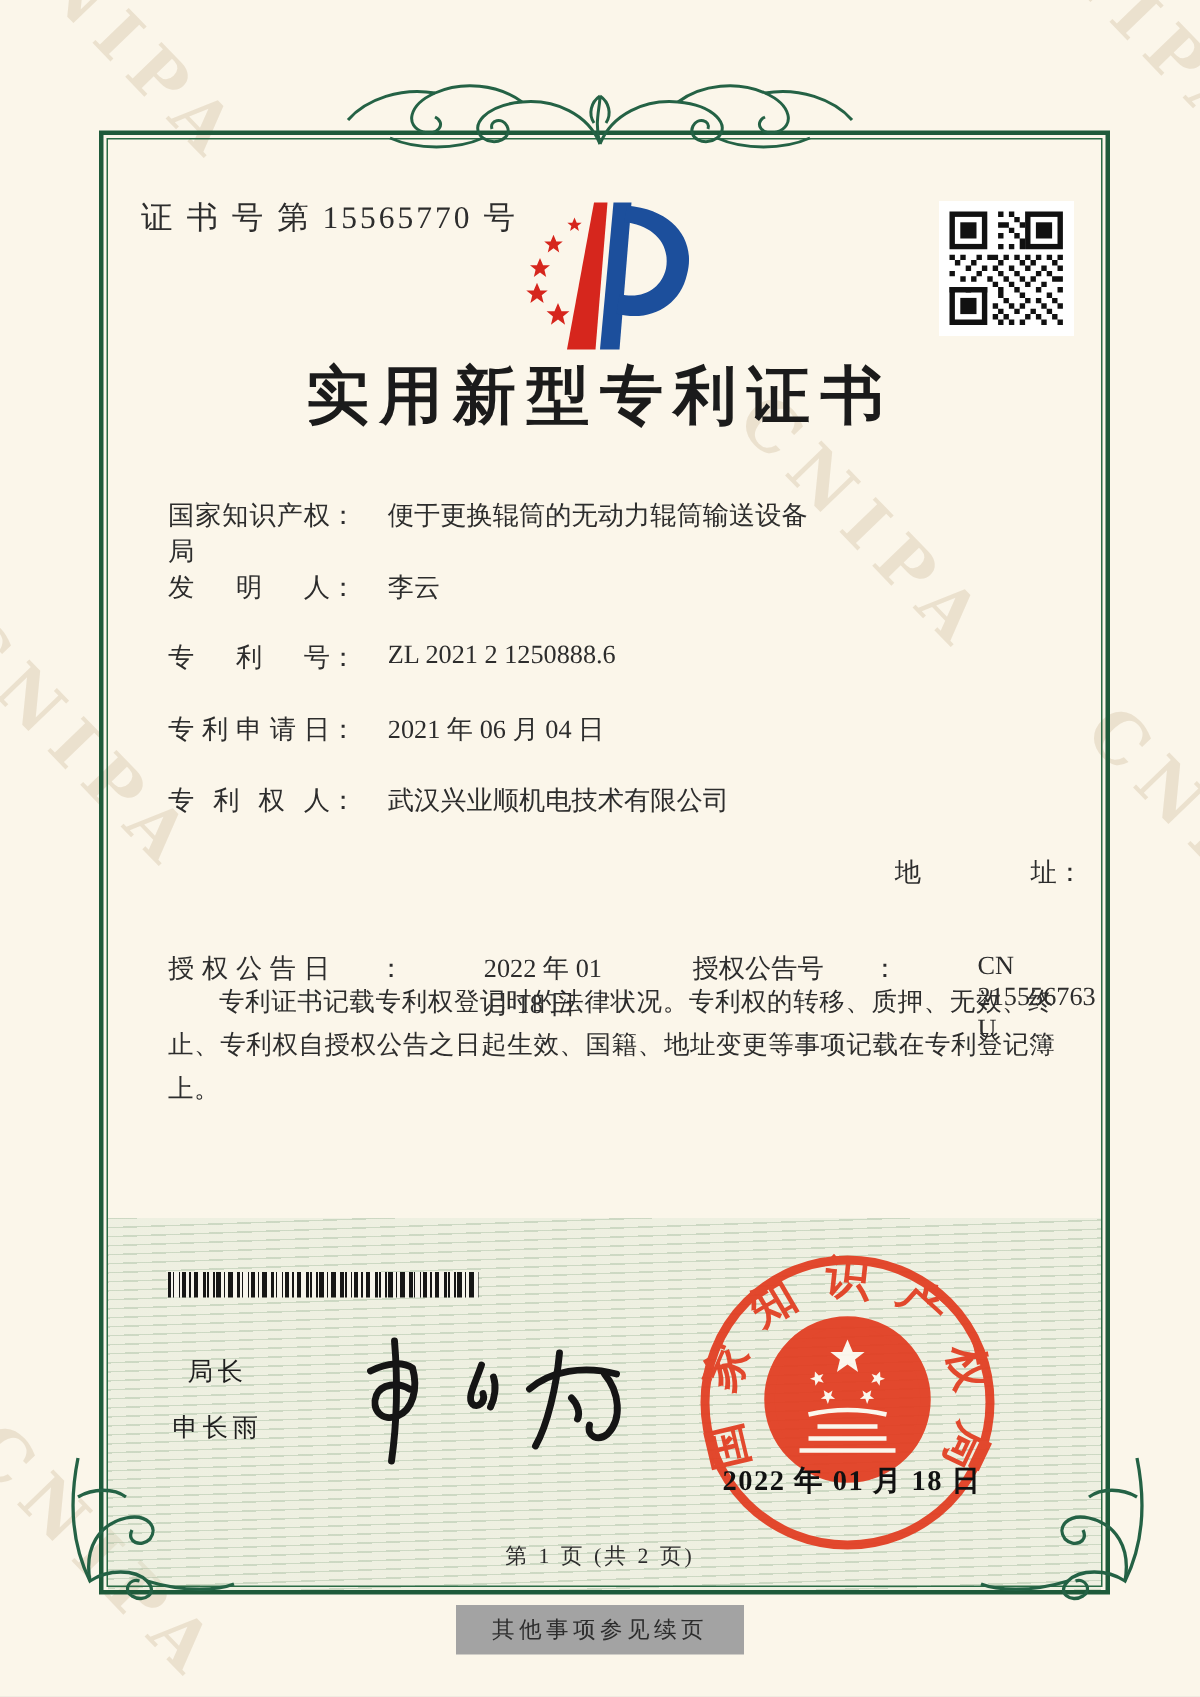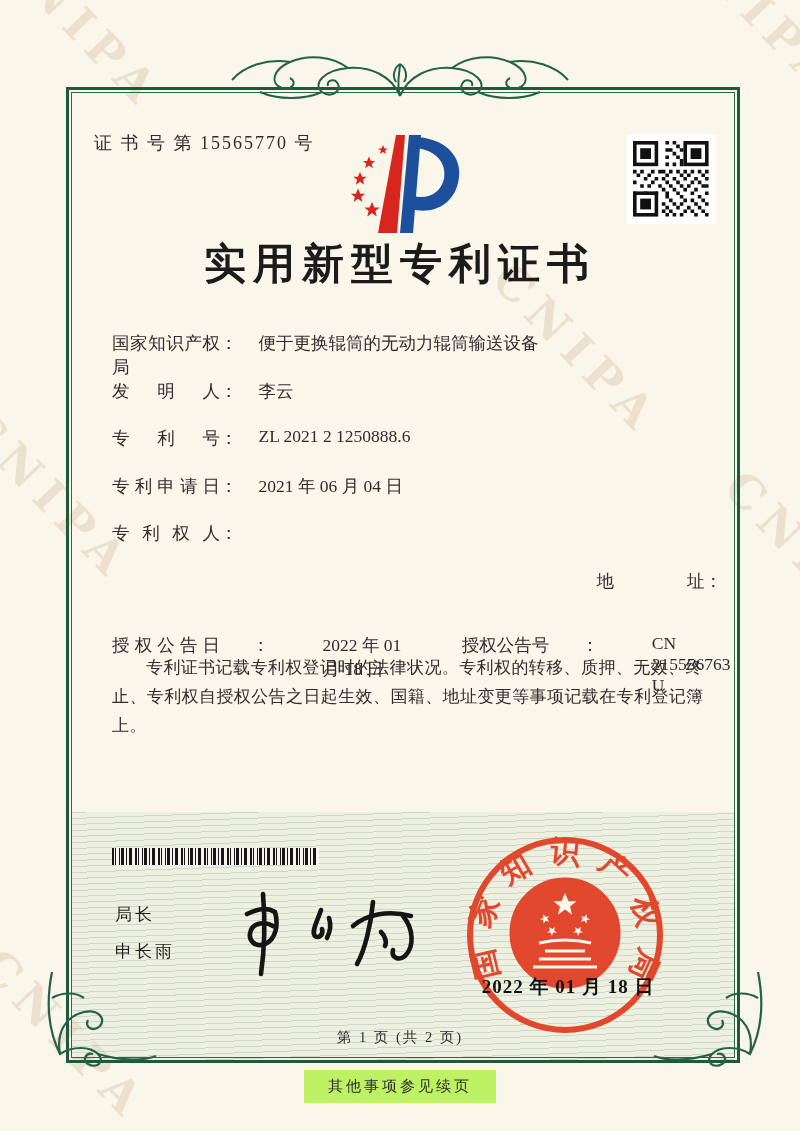--- a/index.html
+++ b/index.html
@@ -28,21 +28,21 @@
   }
   .frame-inner{
     position:absolute; left:2px; top:2px; right:2px; bottom:2px;
     border:1px solid #2a6b45;
   }
   .ornament{position:absolute; z-index:3; pointer-events:none;}
   .orn-top{left:50%; top:38px; transform:translateX(-50%);}
   .orn-bl{left:38px; top:968px;}
   .orn-br{left:652px; top:968px; transform:scaleX(-1);}
   
-  .cert-no{position:absolute; left:94px; top:131px; font-size:18px; letter-spacing:2px; z-index:4;}
+  .cert-no{position:absolute; left:94px; top:131px; font-size:21px; letter-spacing:2px; z-index:4;}
   .logo{position:absolute; left:336px; top:133px; z-index:4;}
   .qr{position:absolute; left:626px; top:134px; width:90px; height:90px; background:#fff; z-index:4;}
   .title{
     position:absolute; left:0; top:236px; width:100%; text-align:center;
     font-size:42px; font-weight:bold; letter-spacing:7px; color:#1b1b1b; z-index:4;
   }
   
   .fields{position:absolute; left:112px; top:331px; width:610px; font-size:17.5px; z-index:4;}
   .field-row{display:flex; align-items:flex-start; height:47.5px;}
   .field-row.tall{height:64px;justify-content:flex-end;}
@@ -61,30 +61,30 @@
   .barcode{
     position:absolute; left:112px; top:848px; width:207px; height:17px; z-index:4;
     background:repeating-linear-gradient(90deg,
       #161616 0 2px, #f6f4ec 2px 3px, #161616 3px 4px, #f6f4ec 4px 7px,
       #161616 7px 8px, #f6f4ec 8px 9px, #161616 9px 12px, #f6f4ec 12px 14px,
       #161616 14px 15px, #f6f4ec 15px 17px, #161616 17px 20px, #f6f4ec 20px 23px);
   }
   
   .issuer{position:absolute; left:115px; top:903px; z-index:4;
     font-family:"Liberation Sans","DejaVu Sans",sans-serif; font-size:17px; letter-spacing:3px; color:#1f1f1f;}
-  .issuer div{margin-bottom:14px;}
+  .issuer div{margin-bottom:14px;text-align:center;}
   .signature{position:absolute; left:225px; top:888px; z-index:4;}
   .seal{position:absolute; left:462px; top:832px; z-index:5; opacity:0.93;}
   .seal-date{position:absolute; left:468px; top:974px; width:200px; text-align:center;
     font-size:19px; letter-spacing:1px; color:#111; z-index:6; font-weight:bold;}
   
   .page-info{position:absolute; left:0; top:1028px; width:100%; text-align:center;
     font-size:14.5px; letter-spacing:2px; z-index:4;}
   .note-strip{position:absolute; left:50%; top:1070px; transform:translateX(-50%);
-    background:#bef264; padding:7px 24px; font-size:15px; letter-spacing:3px; z-index:4;}
+    background:#a3a3a3; padding:7px 24px; font-size:15px; letter-spacing:3px; z-index:4;}
 </style>
 </head>
 <body>
 
 <div class="page">
 
   <span class="wm" style="left:-30px; top:-4px;">CNIPA</span>
   <span class="wm" style="left:648px; top:-18px;">CNIPA</span>
   <span class="wm" style="left:468px; top:322px;">CNIPA</span>
   <span class="wm" style="left:-60px; top:468px;">CNIPA</span>
@@ -199,20 +199,21 @@
       <span class="f-value">ZL 2021 2 1250888.6</span>
     </div>
     <div class="field-row">
       <span class="f-label">专利申请日</span>
         <span class="f-colon">：</span>
       <span class="f-value">2021 年 06 月 04 日</span>
     </div>
     <div class="field-row">
       <span class="f-label">专利权人</span>
         <span class="f-colon">：</span>
+      <span class="f-value">武汉兴业顺机电技术有限公司</span>
     </div>
     <div class="field-row tall">
       <span class="f-label">地址</span>
         <span class="f-colon">：</span>
     </div>
     <div class="field-row">
       <span class="pair">
         <span class="f-label">授权公告日</span>
           <span class="f-colon">：</span>
         <span class="f-value">2022 年 01 月 18 日</span>

